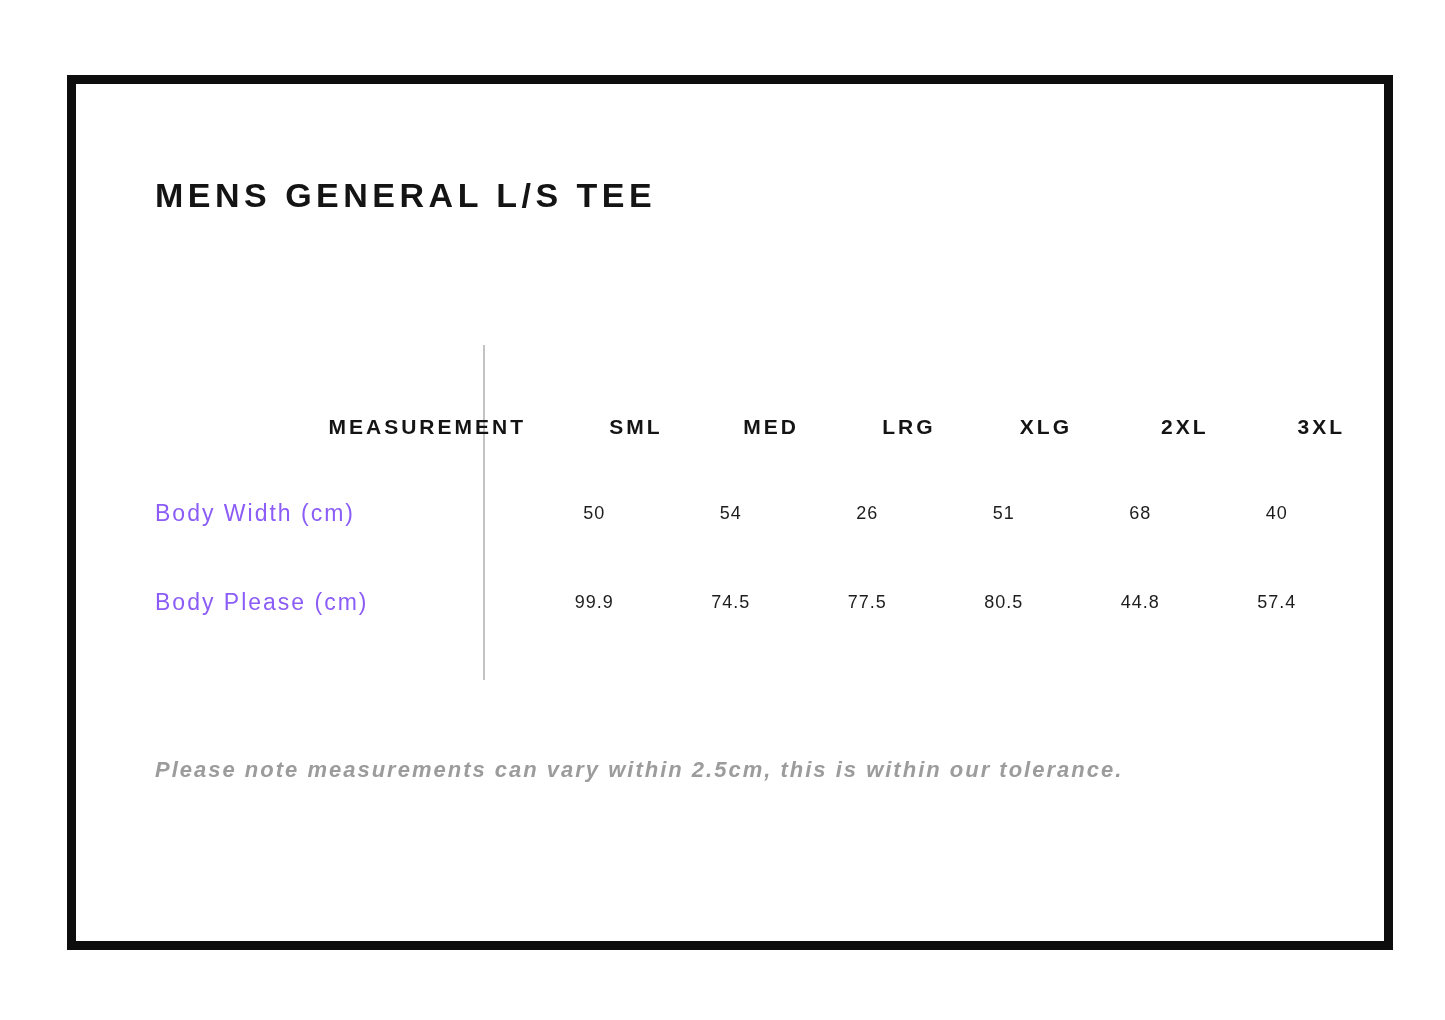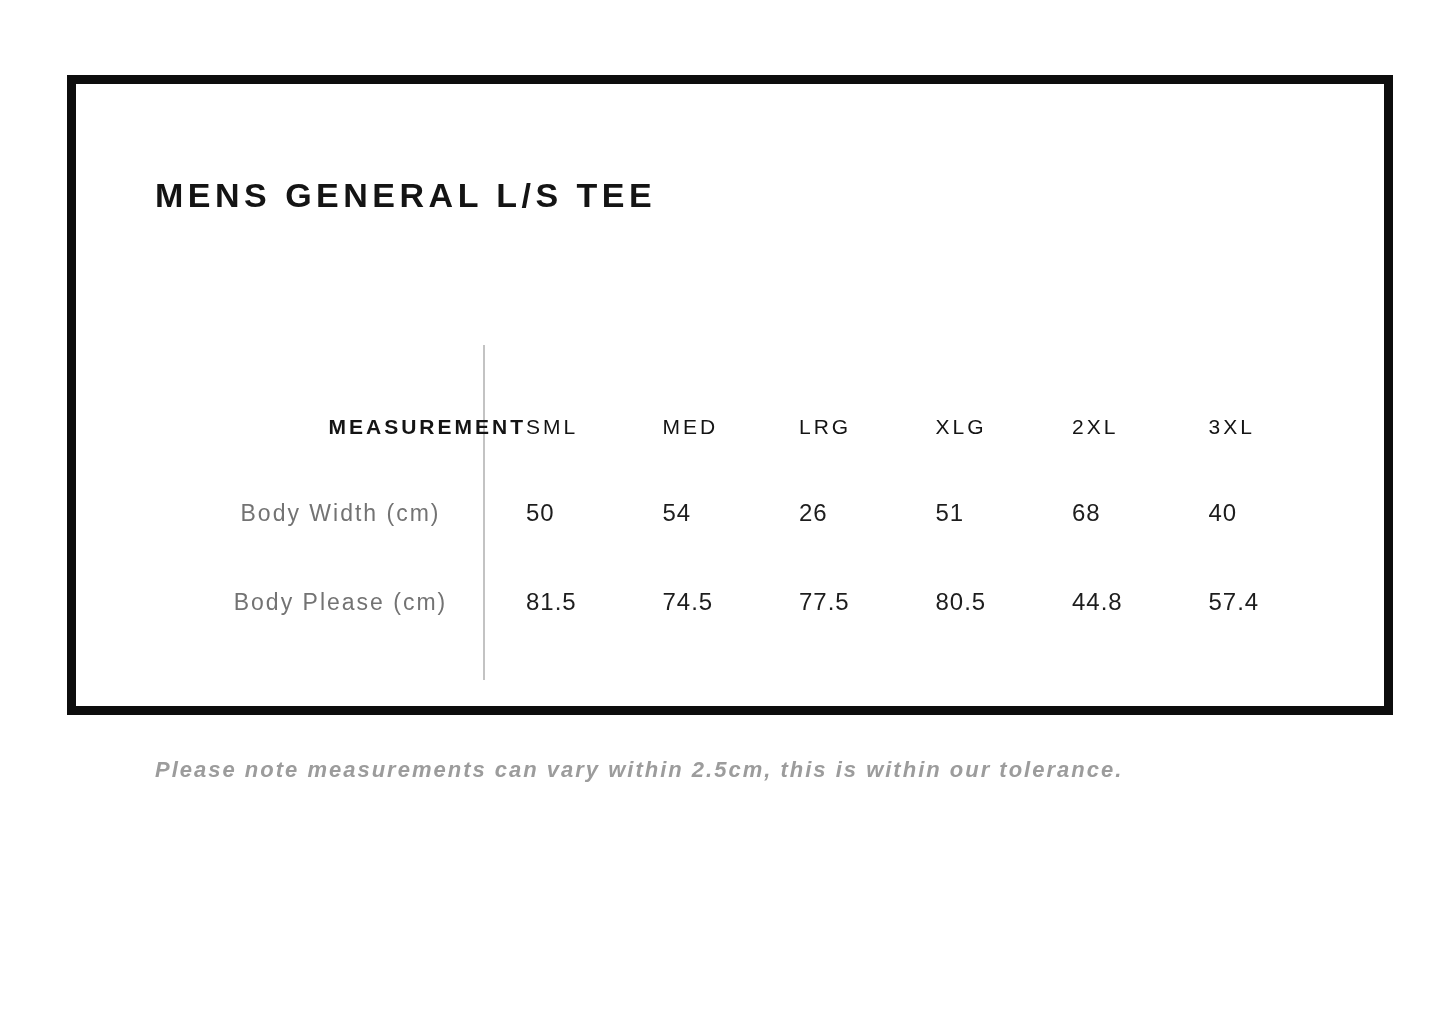--- a/index.html
+++ b/index.html
@@ -12,21 +12,21 @@
     height: 1020px;
     position: relative;
     font-family: "Liberation Sans", sans-serif;
     overflow: hidden;
   }
   .frame {
     position: absolute;
     left: 67px;
     top: 75px;
     width: 1326px;
-    height: 640px;
+    height: 875px;
     box-sizing: border-box;
     border: 9px solid #0d0d0d;
     background: #ffffff;
   }
   .title {
     position: absolute;
     left: 79px;
     top: 91px;
     font-size: 34px;
     font-weight: 700;
@@ -57,38 +57,39 @@
   .trow.r2     { top: 496px; }
   .th-measure {
     font-size: 21px;
     font-weight: 700;
     letter-spacing: 3px;
     color: #141414;
     text-align: right;
   }
   .th-size {
     font-size: 21px;
-    font-weight: 400;
+    font-weight: 700;
     letter-spacing: 3px;
     color: #141414;
-    text-align: left;
+    text-align: right;
   }
   .td-label {
     font-size: 23px;
     font-weight: 400;
     letter-spacing: 2px;
-    color: #737373;
-    text-align: center;
+    color: #8b5cf6;
+    text-align: left;
     white-space: nowrap;
   }
   .td-value {
-    font-size: 24px;
+    font-size: 18px;
     font-weight: 400;
     letter-spacing: 1px;
     color: #1d1d1d;
+    text-align: center;
   }
   .note {
     position: absolute;
     left: 79px;
     top: 672px;
     font-size: 22px;
     font-style: italic;
     letter-spacing: 2px;
     color: #9c9c9c;
     line-height: 28px;
@@ -120,21 +121,21 @@
     <div class="td-value">50</div>
     <div class="td-value">54</div>
     <div class="td-value">26</div>
     <div class="td-value">51</div>
     <div class="td-value">68</div>
     <div class="td-value">40</div>
   </div>
 
   <div class="trow r2">
     <div class="td-label">Body Please (cm)</div>
-    <div class="td-value">81.5</div>
+    <div class="td-value">99.9</div>
     <div class="td-value">74.5</div>
     <div class="td-value">77.5</div>
     <div class="td-value">80.5</div>
     <div class="td-value">44.8</div>
     <div class="td-value">57.4</div>
   </div>
 
   <div class="note">Please note measurements can vary within 2.5cm, this is within our tolerance.</div>
 
 </div>

